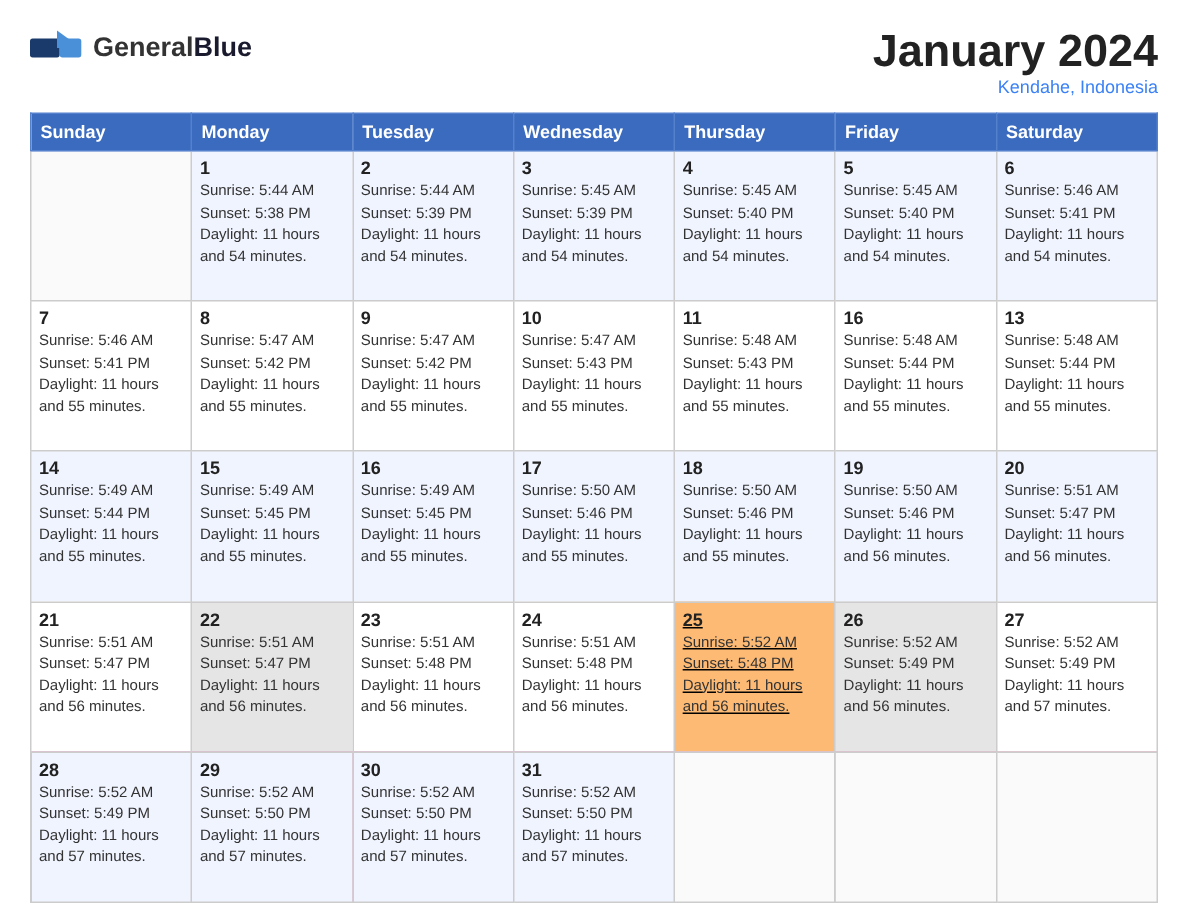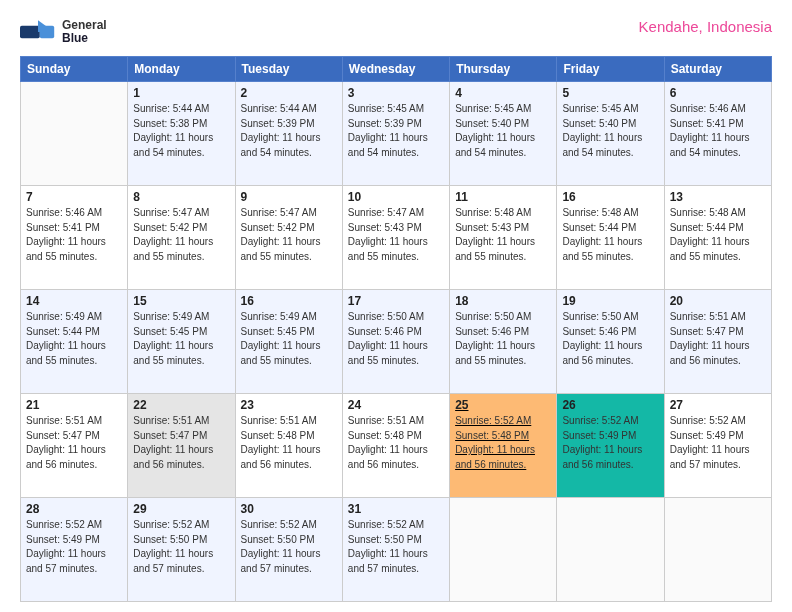--- a/index.html
+++ b/index.html
@@ -23,45 +23,45 @@
       align-items: flex-start;
       margin-bottom: 10px;
     }
     .logo {
       display: flex;
       align-items: center;
       gap: 6px;
     }
     .logo-text {
       display: flex;
-      flex-direction: column;
-      font-size: 12px;
+      flex-direction: row;
+      font-size: 18px;
       font-weight: bold;
       line-height: 1.1;
       color: #1a1a2e;
       justify-content: center;
     }
     .logo-text span:first-child { color: #333; }
     .logo-icon {
       width: 36px;
       height: 28px;
     }
     .title-block {
       text-align: right;
     }
     .title-block h1 {
       font-size: 30px;
       font-weight: bold;
       color: #222;
       line-height: 1.1;
     }
     .title-block h2 {
-      font-size: 15px;
+      font-size: 12px;
       font-weight: normal;
-      color: #ec4899;
+      color: #3b82f6;
       text-align: right;
     }
     .calendar {
       flex: 1;
       border-collapse: collapse;
       width: 100%;
       font-size: 10.5px;
     }
     .calendar th {
       background: #3a6bbf;
@@ -106,20 +106,21 @@
         <rect x="0" y="8" width="22" height="14" rx="2" fill="#1a3a6b"></rect>
         <polygon points="20,2 38,15 20,15" fill="#4a90d9"></polygon>
         <rect x="22" y="8" width="16" height="14" rx="2" fill="#4a90d9"></rect>
       </svg>
       <div class="logo-text">
         <span>General</span>
         <span>Blue</span>
       </div>
     </div>
     <div class="title-block">
+      <h1>January 2024</h1>
       <h2>Kendahe, Indonesia</h2>
     </div>
   </div>
 
   <table class="calendar">
     <thead>
       <tr>
       <th>Sunday</th>
           <th>Monday</th>
           <th>Tuesday</th>
@@ -306,21 +307,21 @@
 Daylight: 11 hours
 and 56 minutes.</div>
           </td>
           <td style="background: #fdba74; text-decoration: underline;">
             <span class="day-num">25</span>
             <div class="day-info" style="white-space: pre-line;">Sunrise: 5:52 AM
 Sunset: 5:48 PM
 Daylight: 11 hours
 and 56 minutes.</div>
           </td>
-          <td style="background: #14b8a6;">
+          <td style="background: #e5e5e5;">
             <span class="day-num">26</span>
             <div class="day-info" style="white-space: pre-line;">Sunrise: 5:52 AM
 Sunset: 5:49 PM
 Daylight: 11 hours
 and 56 minutes.</div>
           </td>
           <td style="background: rgb(255, 255, 255);">
             <span class="day-num">27</span>
             <div class="day-info" style="white-space: pre-line;">Sunrise: 5:52 AM
 Sunset: 5:49 PM

